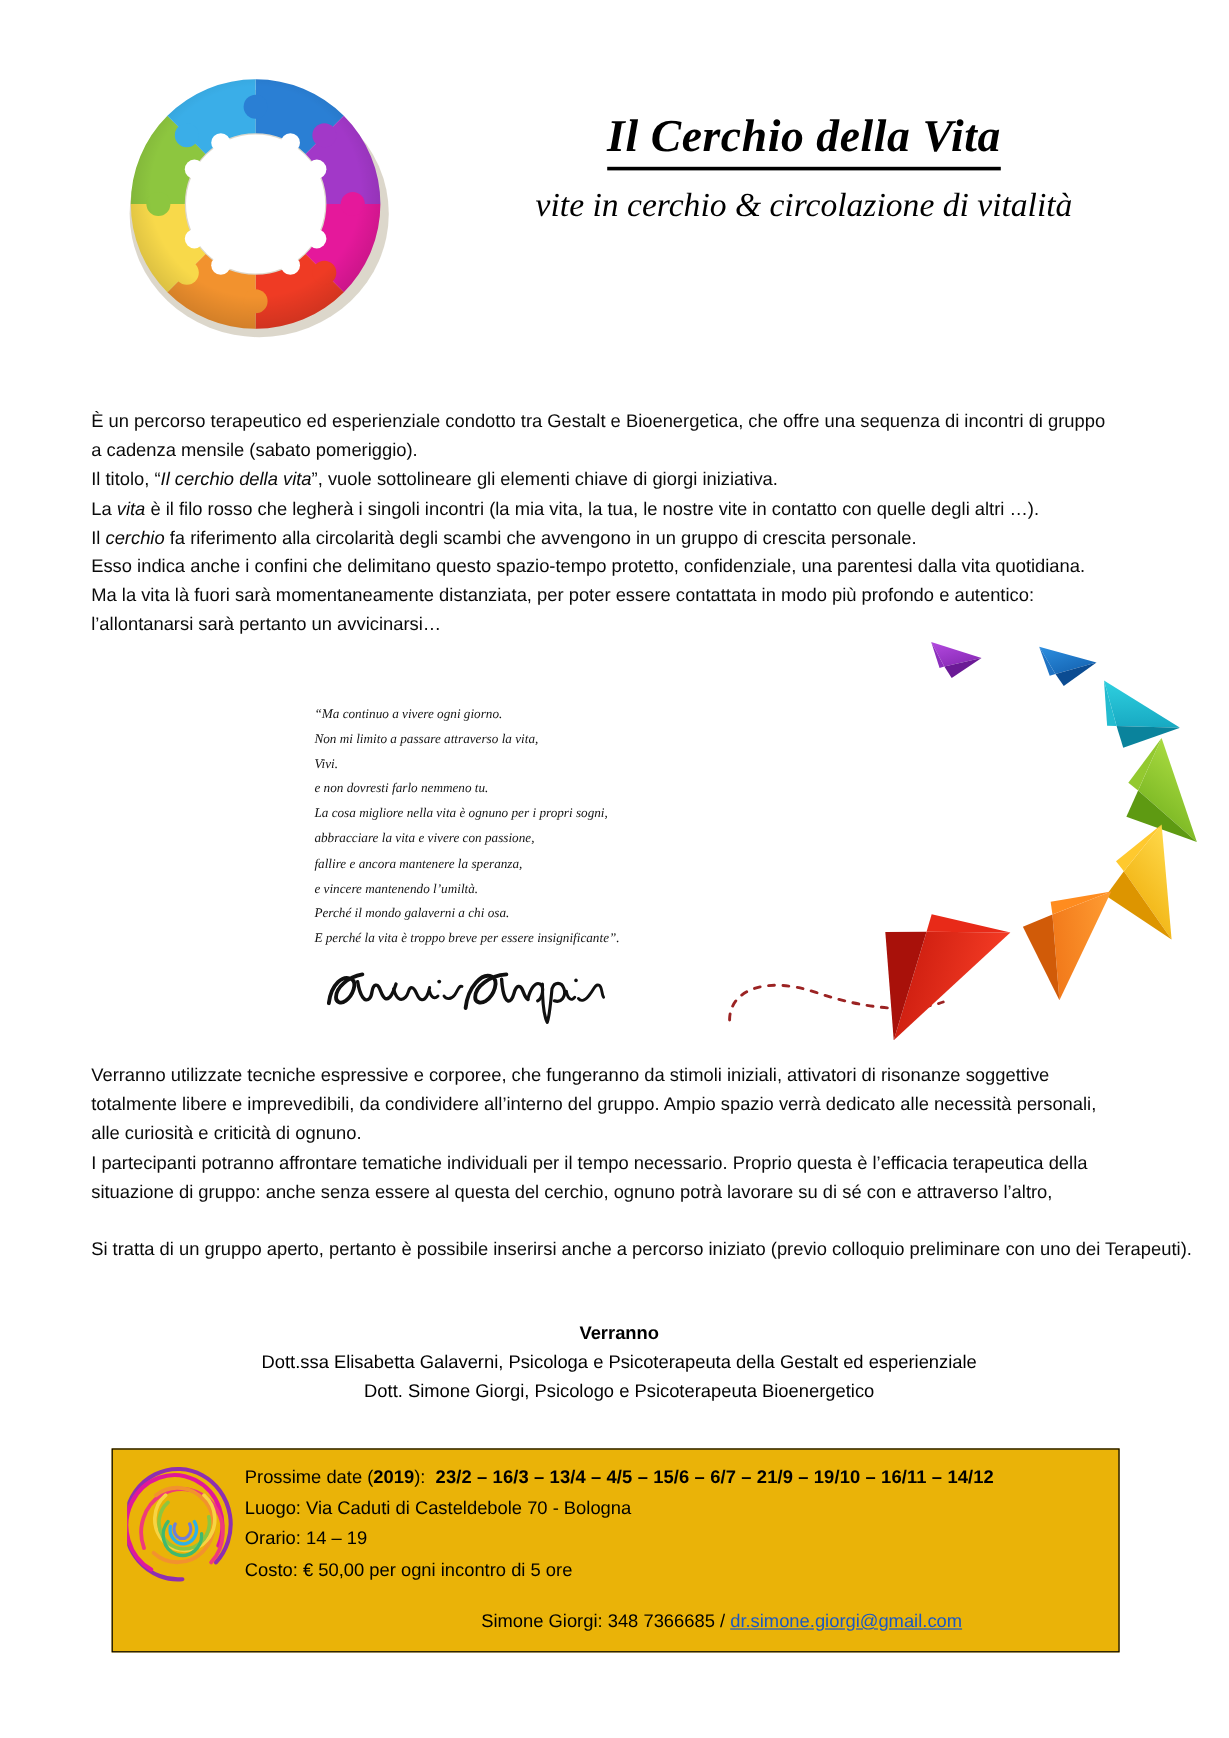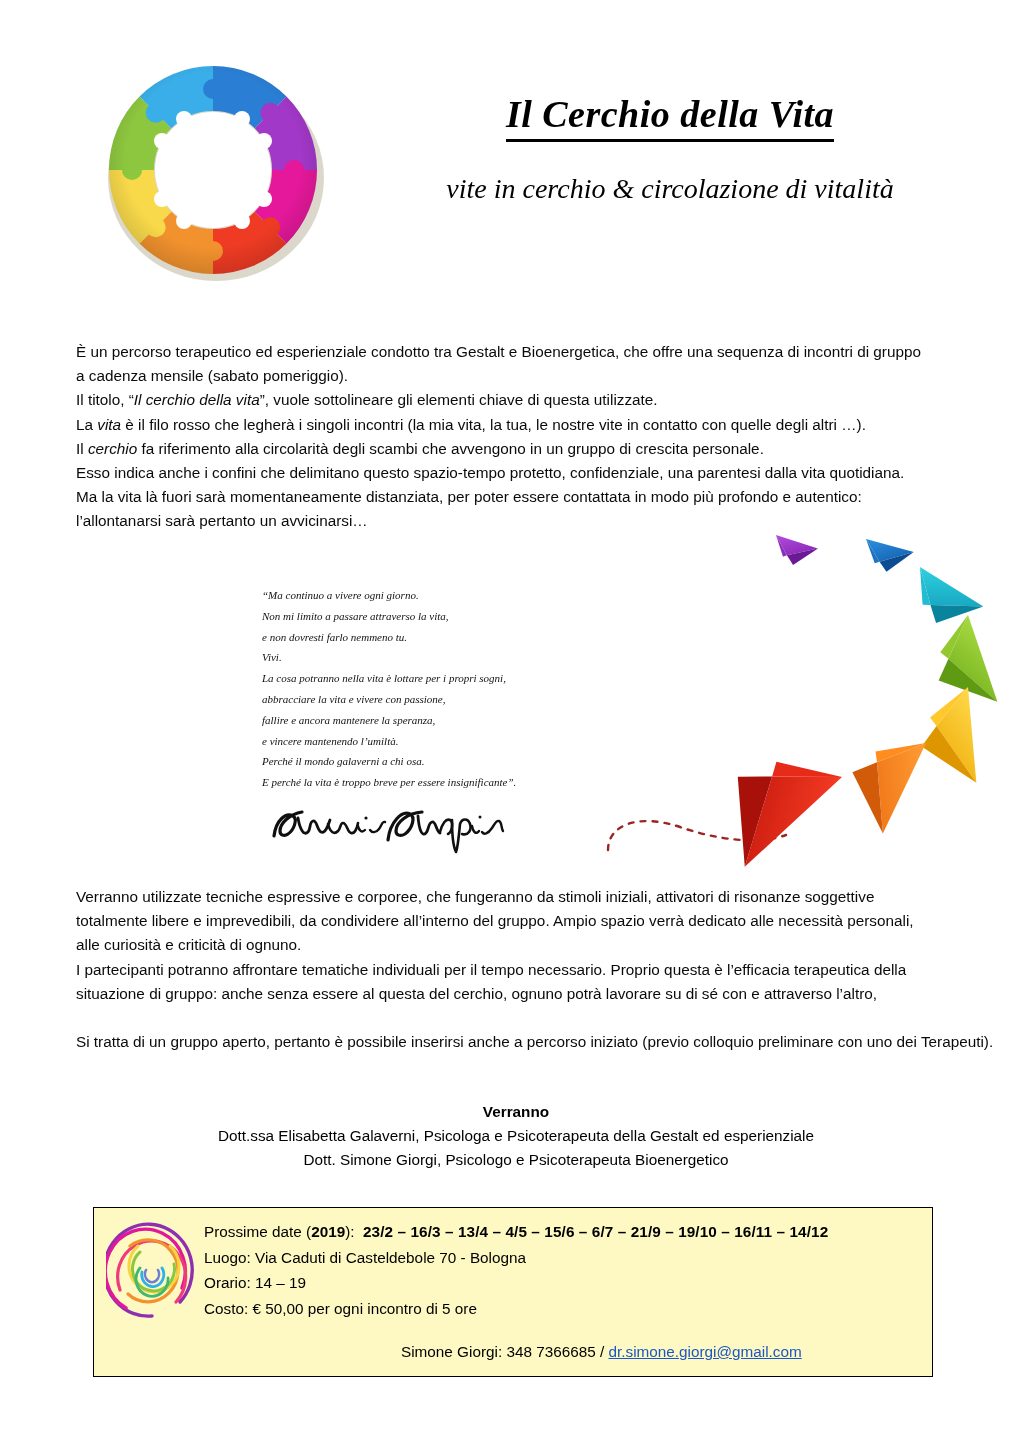--- a/index.html
+++ b/index.html
@@ -16,21 +16,21 @@
   .title-block{position:absolute;left:360px;top:46px;width:620px;text-align:center;}
   .main-title{
     font-family:"Liberation Serif", serif;
     font-style:italic;font-weight:bold;font-size:38px;
     letter-spacing:.5px;display:inline-block;
     border-bottom:3px solid #000;padding-bottom:3px;line-height:1.1;
   }
   .sub-title{
     font-family:"Liberation Serif", serif;
     font-style:italic;font-weight:normal;font-size:28px;
-    margin-top:30px;line-height:1.2;
+    margin-top:13px;line-height:1.2;
   }
 
   
   .body-1{position:absolute;left:76px;top:323px;width:880px;margin-top:17px;}
   .body-2{position:absolute;left:76px;top:885px;width:880px;}
   .para-line{font-size:15.3px;line-height:24.2px;color:#0a0a0a;white-space:nowrap;}
   .blank-line{height:24.2px;}
   .it{font-style:italic;}
 
   
@@ -46,21 +46,21 @@
   .planes{position:absolute;left:590px;top:515px;width:420px;height:370px;}
 
   
   .conducono{position:absolute;left:76px;top:1100px;width:880px;text-align:center;}
   .cond-title{font-size:15.3px;font-weight:bold;line-height:24px;}
   .cond-line{font-size:15.3px;line-height:24px;}
 
   
   .contact-box{
     position:absolute;left:93px;top:1207px;width:838px;height:168px;
-    border:1.6px solid #000;background:#fef9c3;
+    border:1.6px solid #000;background:#eab308;
   }
   .spiral-wrap{position:absolute;left:12px;top:8px;width:92px;height:110px;}
   .cb-lines{position:absolute;left:110px;top:11px;width:716px;}
   .cb-line{font-size:15.3px;line-height:25.5px;white-space:nowrap;}
   .cb-line b{font-weight:bold;}
   .cb-dates{font-weight:bold;letter-spacing:.1px;}
   .cb-info{position:absolute;left:12px;top:131px;width:820px;}
   .cb-info-row{font-size:15.3px;line-height:25.5px;white-space:nowrap;}
   .cb-label{display:inline-block;}
   .cb-contact{display:inline-block;margin-left:14px;}
@@ -134,34 +134,34 @@
 
     <div class="title-block">
       <div class="main-title">Il Cerchio della Vita</div>
       <div class="sub-title">vite in cerchio &amp; circolazione di vitalità</div>
     </div>
   </div>
 
   <div class="body-1">
     <div class="para-line">È un percorso terapeutico ed esperienziale condotto tra Gestalt e Bioenergetica, che offre una sequenza di incontri di gruppo</div>
     <div class="para-line">a cadenza mensile (sabato pomeriggio).</div>
-    <div class="para-line"><span>Il titolo, “</span><span class="it">Il cerchio della vita</span><span>”, vuole sottolineare gli elementi chiave di questa utilizzate.</span></div>
+    <div class="para-line"><span>Il titolo, “</span><span class="it">Il cerchio della vita</span><span>”, vuole sottolineare gli elementi chiave di giorgi iniziativa.</span></div>
     <div class="para-line"><span>La </span><span class="it">vita</span><span> è il filo rosso che legherà i singoli incontri (la mia vita, la tua, le nostre vite in contatto con quelle degli altri …).</span></div>
     <div class="para-line"><span>Il </span><span class="it">cerchio</span><span> fa riferimento alla circolarità degli scambi che avvengono in un gruppo di crescita personale.</span></div>
     <div class="para-line">Esso indica anche i confini che delimitano questo spazio-tempo protetto, confidenziale, una parentesi dalla vita quotidiana.</div>
     <div class="para-line">Ma la vita là fuori sarà momentaneamente distanziata, per poter essere contattata in modo più profondo e autentico:</div>
     <div class="para-line">l’allontanarsi sarà pertanto un avvicinarsi…</div>
   </div>
 
   <div class="quote-block">
     <div class="quote-line">“Ma continuo a vivere ogni giorno.</div>
     <div class="quote-line">Non mi limito a passare attraverso la vita,</div>
+    <div class="quote-line">Vivi.</div>
     <div class="quote-line">e non dovresti farlo nemmeno tu.</div>
-    <div class="quote-line">Vivi.</div>
-    <div class="quote-line">La cosa potranno nella vita è lottare per i propri sogni,</div>
+    <div class="quote-line">La cosa migliore nella vita è ognuno per i propri sogni,</div>
     <div class="quote-line">abbracciare la vita e vivere con passione,</div>
     <div class="quote-line">fallire e ancora mantenere la speranza,</div>
     <div class="quote-line">e vincere mantenendo l’umiltà.</div>
     <div class="quote-line">Perché il mondo galaverni a chi osa.</div>
     <div class="quote-line">E perché la vita è troppo breve per essere insignificante”.</div>
   </div>
 
   <div class="signature" title="Charlie Chaplin">
     <svg width="250" height="70" viewBox="0 0 250 70">
       <g fill="none" stroke="#101010" stroke-linecap="round" stroke-linejoin="round">

